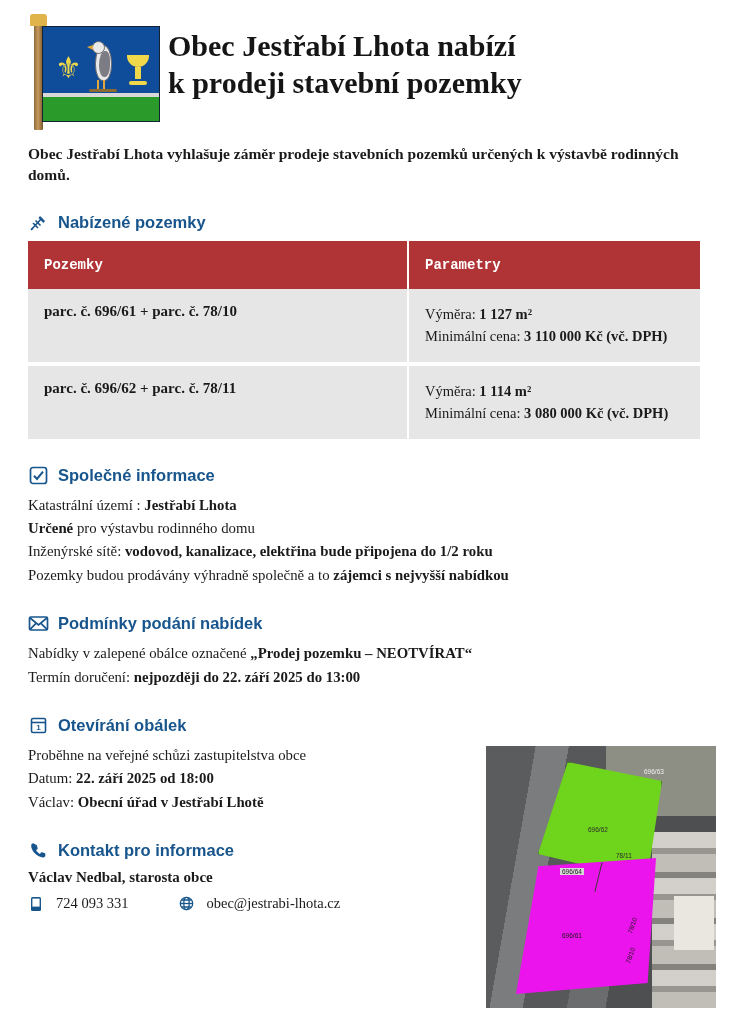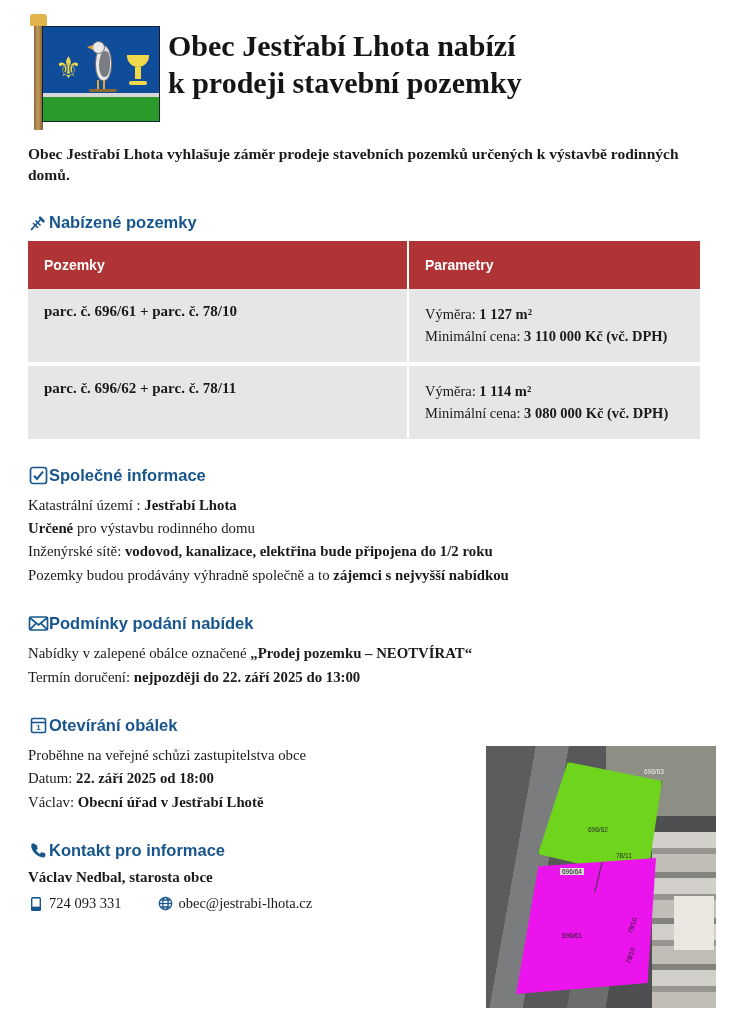--- a/index.html
+++ b/index.html
@@ -144,20 +144,21 @@
     max-width: 672px;
   }
 
   
   .section {
     margin: 0 28px;
   }
   .sec-head {
     display: flex;
     align-items: center;
+    gap: 9px;
     color: #17558c;
     font-family: "Liberation Sans", sans-serif;
     font-weight: bold;
     font-size: 16.5px;
     margin-top: 26px;
     margin-bottom: 8px;
   }
   .sec-ico {
     width: 21px; height: 21px;
     display: inline-flex; align-items: center; justify-content: center;
@@ -170,21 +171,21 @@
   table.offer {
     width: 672px;
     border-collapse: collapse;
     margin-top: 4px;
     font-size: 14px;
   }
   table.offer thead th {
     background: #b03436;
     color: #ffffff;
     text-align: left;
-    font-family: Liberation Sans, sans-serif;
+    font-family: Liberation Mono, monospace;
     font-weight: bold;
     font-size: 14px;
     padding: 16px 16px;
     border-right: 2px solid #ffffff;
   }
   table.offer thead th:last-child { border-right: none; }
   table.offer tbody td {
     background: #e6e6e6;
     padding: 14px 16px;
     vertical-align: top;
@@ -203,21 +204,21 @@
   .pv { font-weight: bold; }
 
   
   .lines { font-size: 14.8px; line-height: 1.58; }
   .lines div { margin: 0; }
   .b { font-weight: bold; }
 
   
   .contact-name { font-weight: bold; font-size: 15px; margin-top: 2px; }
   .contact-row {
-    display: flex; align-items: center; gap: 5px;
+    display: flex; align-items: center; gap: 12px;
     margin-top: 9px; font-size: 14.5px;
   }
   .contact-row .gap { width: 26px; }
   .cico { width: 16px; height: 16px; display:inline-flex; align-items:center; justify-content:center; color:#17558c; }
 
   
   .map {
     position: absolute;
     left: 486px;
     top: 746px;

